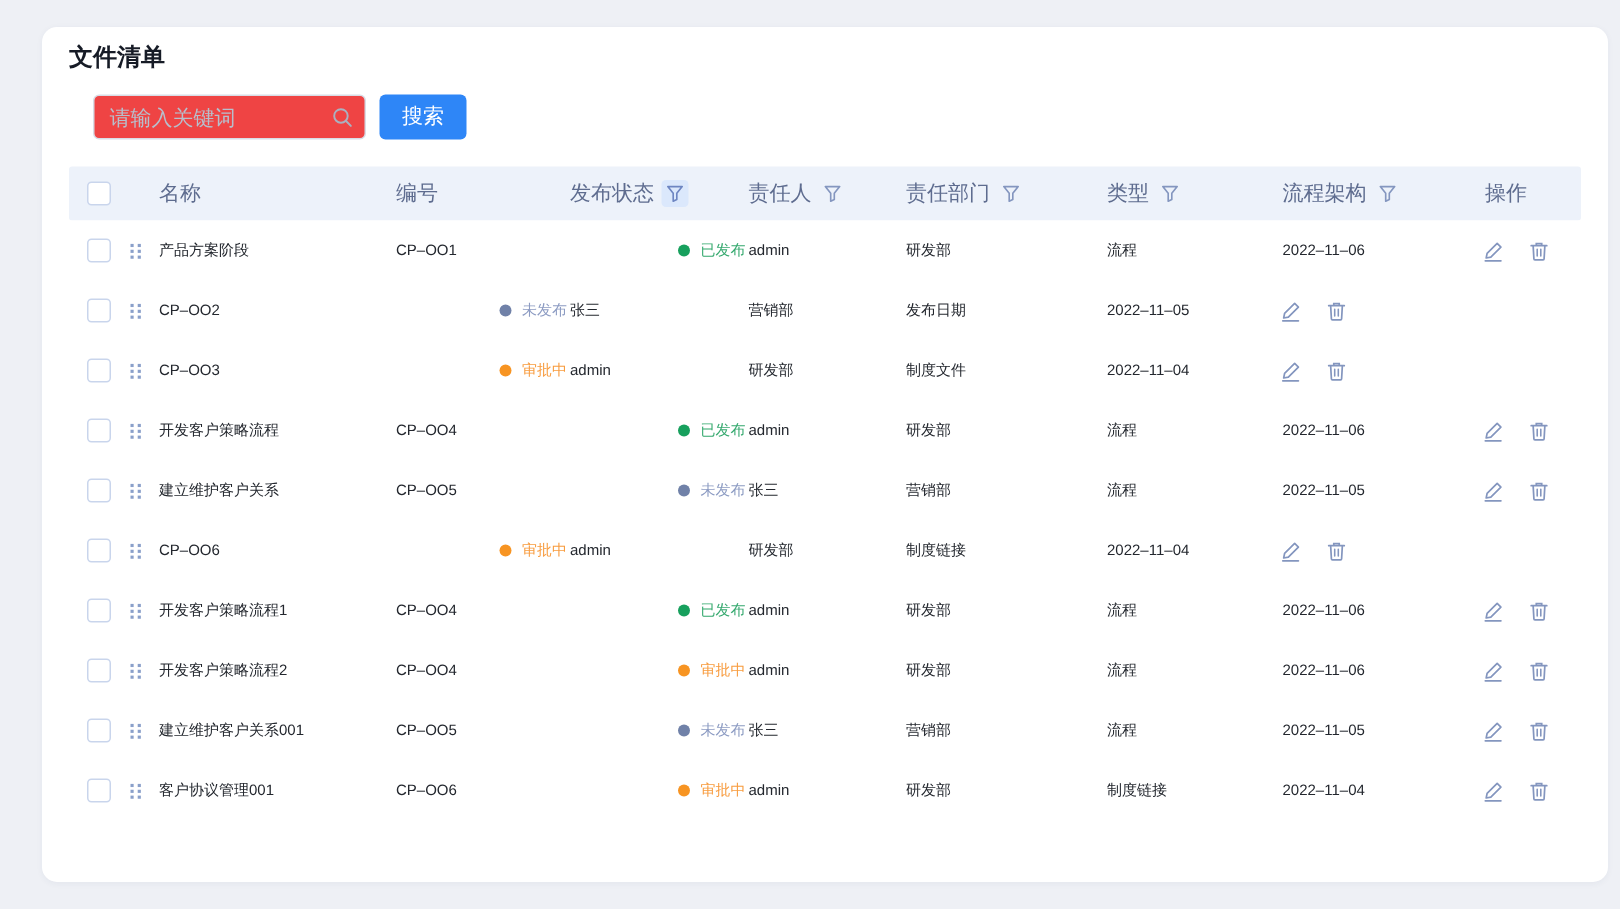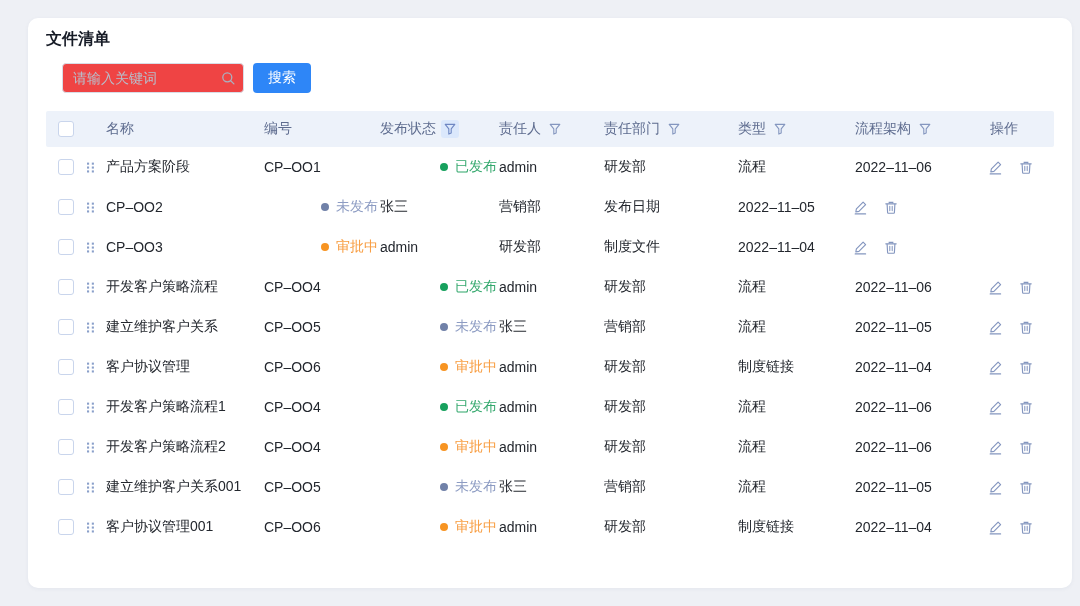--- a/index.html
+++ b/index.html
@@ -39,21 +39,21 @@
   .table { margin-top:18px; }
   .grid-row {
     display:grid;
     grid-template-columns:40px 18px 158px 116px 119px 105px 134px 117px 135px 66px;
     align-items:center;
   }
   .thead-row {
     height:36px; background:#edf2fa; border-radius:2px;
     color:#5e6c8f; font-size:14px;
   }
-  .t-row { height:40px; font-size:14px; color:#23272e; background:#fff; }
+  .t-row { height:40px; font-size:10px; color:#23272e; background:#fff; }
   .cell-check { display:flex; justify-content:center; }
   .checkbox {
     width:16px; height:16px; border:1px solid #c9d5ec; border-radius:3px;
     background:#fff; display:inline-block; cursor:pointer;
   }
   .hcell { display:flex; align-items:center; gap:5px; padding-left:2px; white-space:nowrap; }
   .filter {
     display:inline-flex; align-items:center; justify-content:center;
     width:18px; height:18px; color:#8496bf; cursor:pointer; border-radius:3px;
   }
@@ -355,21 +355,20 @@
     <div class="drag">
       <svg width="9" height="13" viewBox="0 0 9 13">
         <rect x="1" y="1.6" width="2.1" height="2.1" fill="currentColor"></rect>
         <rect x="5.8" y="1.6" width="2.1" height="2.1" fill="currentColor"></rect>
         <rect x="1" y="5.5" width="2.1" height="2.1" fill="currentColor"></rect>
         <rect x="5.8" y="5.5" width="2.1" height="2.1" fill="currentColor"></rect>
         <rect x="1" y="9.4" width="2.1" height="2.1" fill="currentColor"></rect>
         <rect x="5.8" y="9.4" width="2.1" height="2.1" fill="currentColor"></rect>
       </svg>
     </div>
-    <div class="cell">客户协议管理</div>
     <div class="cell">CP–OO6</div>
     <div class="status-cell">
       <span class="status-dot" style="background: rgb(247, 148, 34);"></span>
       <span style="color: rgb(248, 156, 63);">审批中</span>
     </div>
     <div class="cell">admin</div>
     <div class="cell">研发部</div>
     <div class="cell">制度链接</div>
     <div class="cell">2022–11–04</div>
     <div class="ops-cell">

